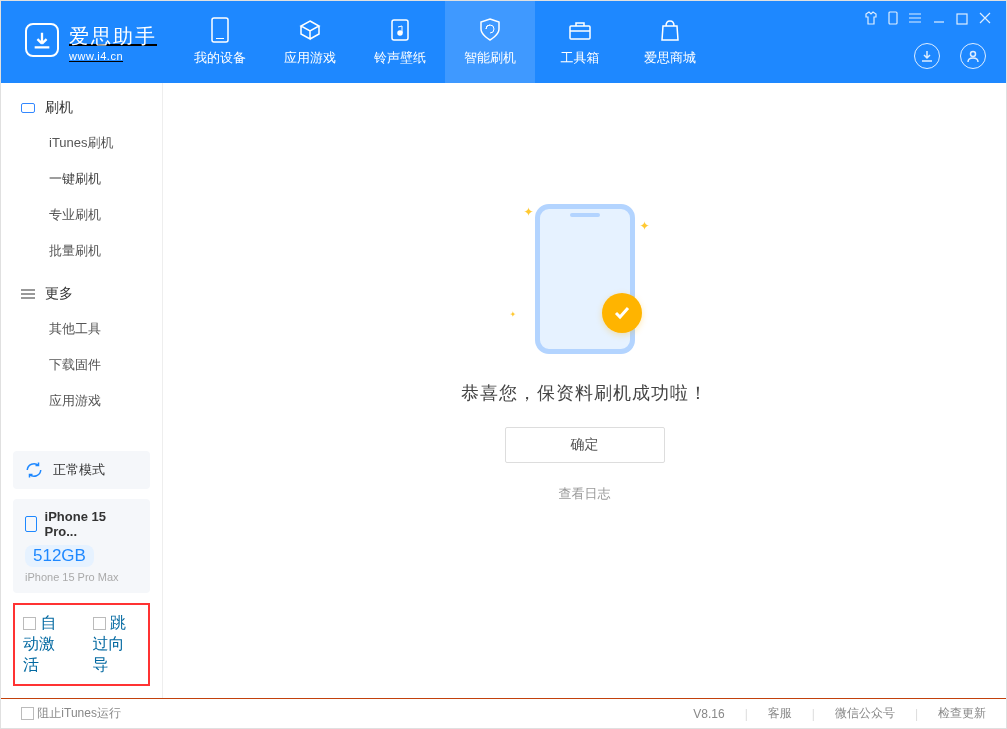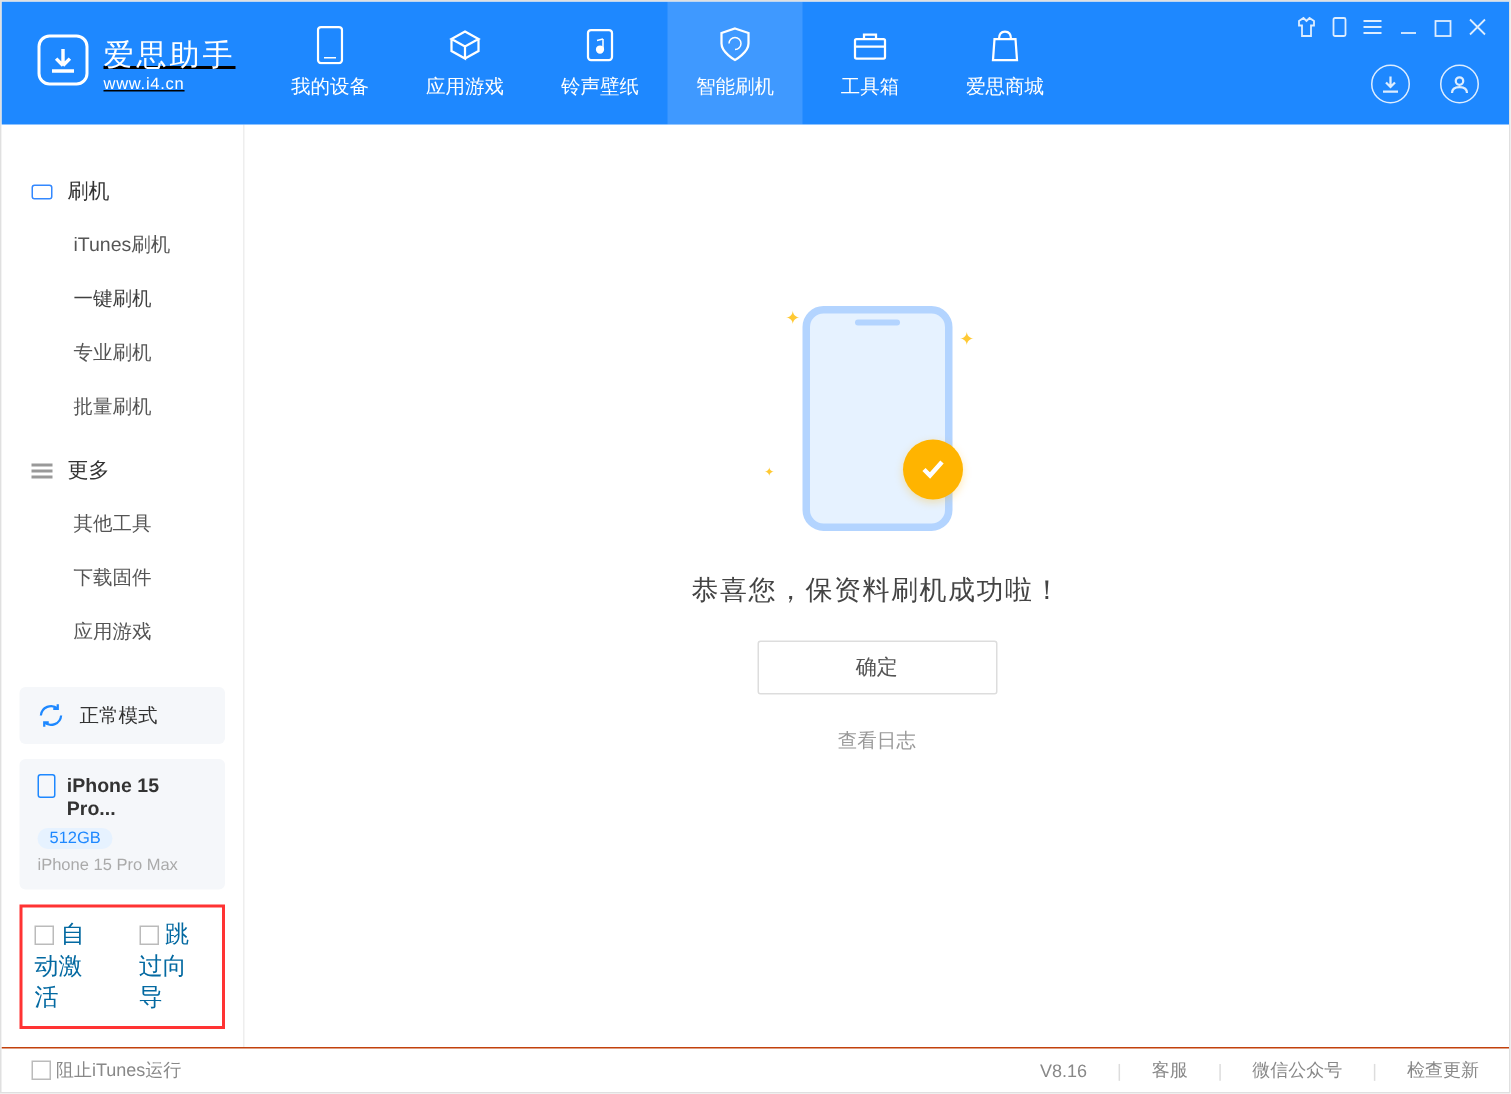--- a/index.html
+++ b/index.html
@@ -20,35 +20,35 @@
 
 .header-right { position: absolute; right: 14px; top: 10px; display: flex; gap: 10px; align-items: center; color: #fff; }
 .header-bottom-icons { position: absolute; right: 20px; bottom: 14px; display: flex; gap: 20px; color: #fff; }
 .win-btn { cursor: pointer; opacity: 0.85; }
 .circ-btn { width: 26px; height: 26px; border: 1.5px solid #fff; border-radius: 50%; display: flex; align-items: center; justify-content: center; cursor: pointer; opacity: 0.85; }
 
 
 .body { display: flex; height: calc(100% - 82px - 30px); background: #fff; }
 
 
-.sidebar { width: 162px; border-right: 1px solid #eee; display: flex; flex-direction: column; padding-top: 28px; }
+.sidebar { width: 162px; border-right: 1px solid #eee; display: flex; flex-direction: column; padding-top: 8px; }
 .side-group-title { display: flex; align-items: center; gap: 10px; padding: 8px 20px; color: #333; font-size: 14px; }
 .side-group-icon { width: 14px; height: 10px; border: 1.5px solid #3388ff; border-radius: 2px; }
 .side-more-icon { width: 14px; display: flex; flex-direction: column; gap: 2px; }
 .side-more-icon span { height: 2px; background: #999; }
 .side-item { padding: 9px 20px 9px 48px; color: #555; font-size: 13px; cursor: pointer; }
 .side-item.active { color: #404040; }
 
 .sidebar-bottom { margin-top: auto; padding: 12px; }
 .mode-card { background: #f5f7fa; border-radius: 4px; padding: 10px 12px; display: flex; align-items: center; gap: 10px; margin-bottom: 10px; }
 .refresh-icon { width: 18px; height: 18px; color: #1E88FF; }
 .device-card { background: #f5f7fa; border-radius: 4px; padding: 10px 12px; }
-.device-name { font-weight: bold; font-size: 13px; color: #333; display: flex; align-items: flex-start; gap: 8px; }
+.device-name { font-weight: bold; font-size: 13px; color: #333; display: flex; align-items: center; gap: 8px; }
 .phone-dot { width: 12px; height: 16px; border: 1.5px solid #1E88FF; border-radius: 2px; }
-.storage-badge { display: inline-block; background: #e6f2ff; color: #1E88FF; padding: 1px 8px; border-radius: 8px; font-size: 11px; margin-top: 6px; }
+.storage-badge { display: inline-block; background: #e6f2ff; color: #1E88FF; padding: 1px 8px; border-radius: 8px; font-size: 17px; margin-top: 6px; }
 .device-model { color: #aaa; font-size: 11px; margin-top: 4px; }
 
 .checkbox-row { margin-top: 10px; padding: 8px; border: 2px solid #ff3333; display: flex; gap: 22px; align-items: center; color: #0369a1; font-size: 16px; }
 .cb { width: 13px; height: 13px; border: 1px solid #bbb; display: inline-block; vertical-align: middle; }
 
 
 .main { flex: 1; display: flex; flex-direction: column; align-items: center; justify-content: center; gap: 22px; padding-bottom: 80px; }
 .success-img { width: 170px; height: 160px; position: relative; display: flex; align-items: center; justify-content: center; }
 .phone-svg { width: 100px; height: 150px; border: 5px solid #b3d4ff; border-radius: 14px; background: #e6f2ff; position: relative; }
 .phone-notch { position: absolute; top: 4px; left: 50%; transform: translateX(-50%); width: 30px; height: 4px; background: #b3d4ff; border-radius: 3px; }

